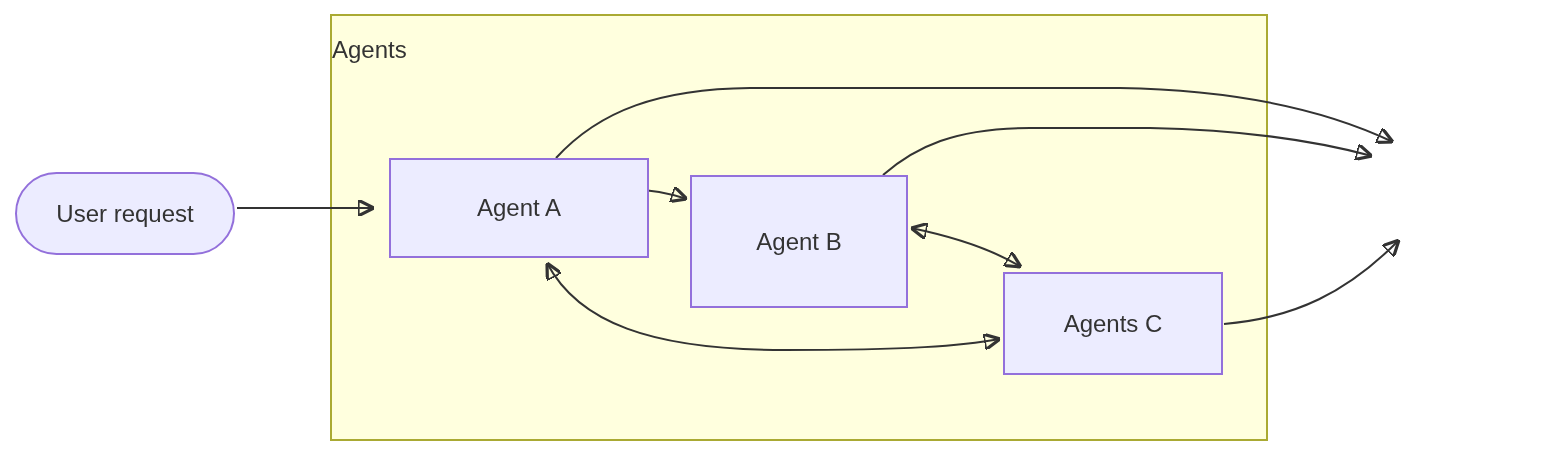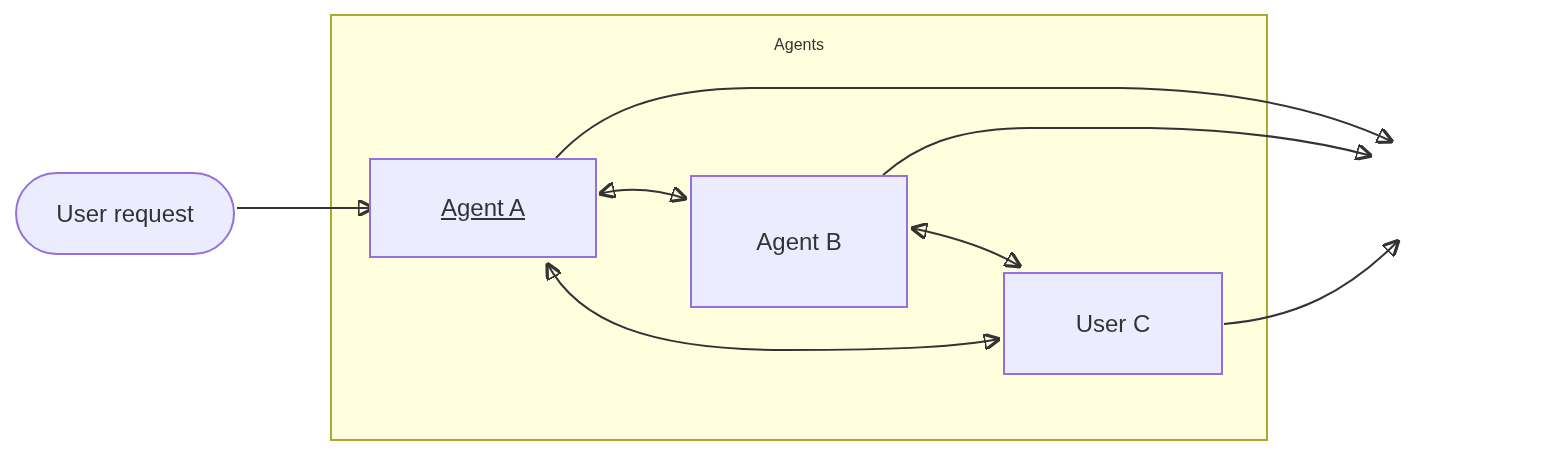--- a/index.html
+++ b/index.html
@@ -25,22 +25,21 @@
     background: #FFFFDE;
     border: 2px solid #AAAA33;
     box-sizing: border-box;
     z-index: 1;
   }
   .cluster-label {
     position: absolute;
     left: 0;
     top: 20px;
     width: 100%;
-    text-align: center;
-    font-size: 16px;
+    font-size: 24px;
     font-weight: 400;
     color: #333333;
   }
   .edges {
     position: absolute;
     left: 0;
     top: 0;
     z-index: 2;
   }
   .edges path {
@@ -56,21 +55,21 @@
     display: flex;
     align-items: center;
     justify-content: center;
     font-size: 24px;
     color: #333333;
     z-index: 3;
     text-align: center;
   }
   .stadium { border-radius: 999px; }
   .n-user     { left: 15px;   top: 172px; width: 220px; height: 83px;  }
-  .n-agent-a  { left: 369px;  top: 158px; width: 228px; height: 100px; text-decoration: underline; }
+  .n-agent-a  { left: 389px;  top: 158px; width: 260px; height: 100px; }
   .n-agent-b  { left: 690px;  top: 175px; width: 218px; height: 133px; }
   .n-agent-c  { left: 1003px; top: 272px; width: 220px; height: 103px; }
   .n-response { left: 1367px; top: 152px; width: 171px; height: 74px;  }
 </style>
 </head>
 <body>
 
 <div class="canvas">
 
   <div class="cluster">
@@ -105,17 +104,17 @@
 
   <div class="node n-agent-a">
     <span>Agent A</span>
   </div>
 
   <div class="node n-agent-b">
     <span>Agent B</span>
   </div>
 
   <div class="node n-agent-c">
-    <span>User C</span>
+    <span>Agents C</span>
   </div>
 
 
 </div>
 
 </body></html>

